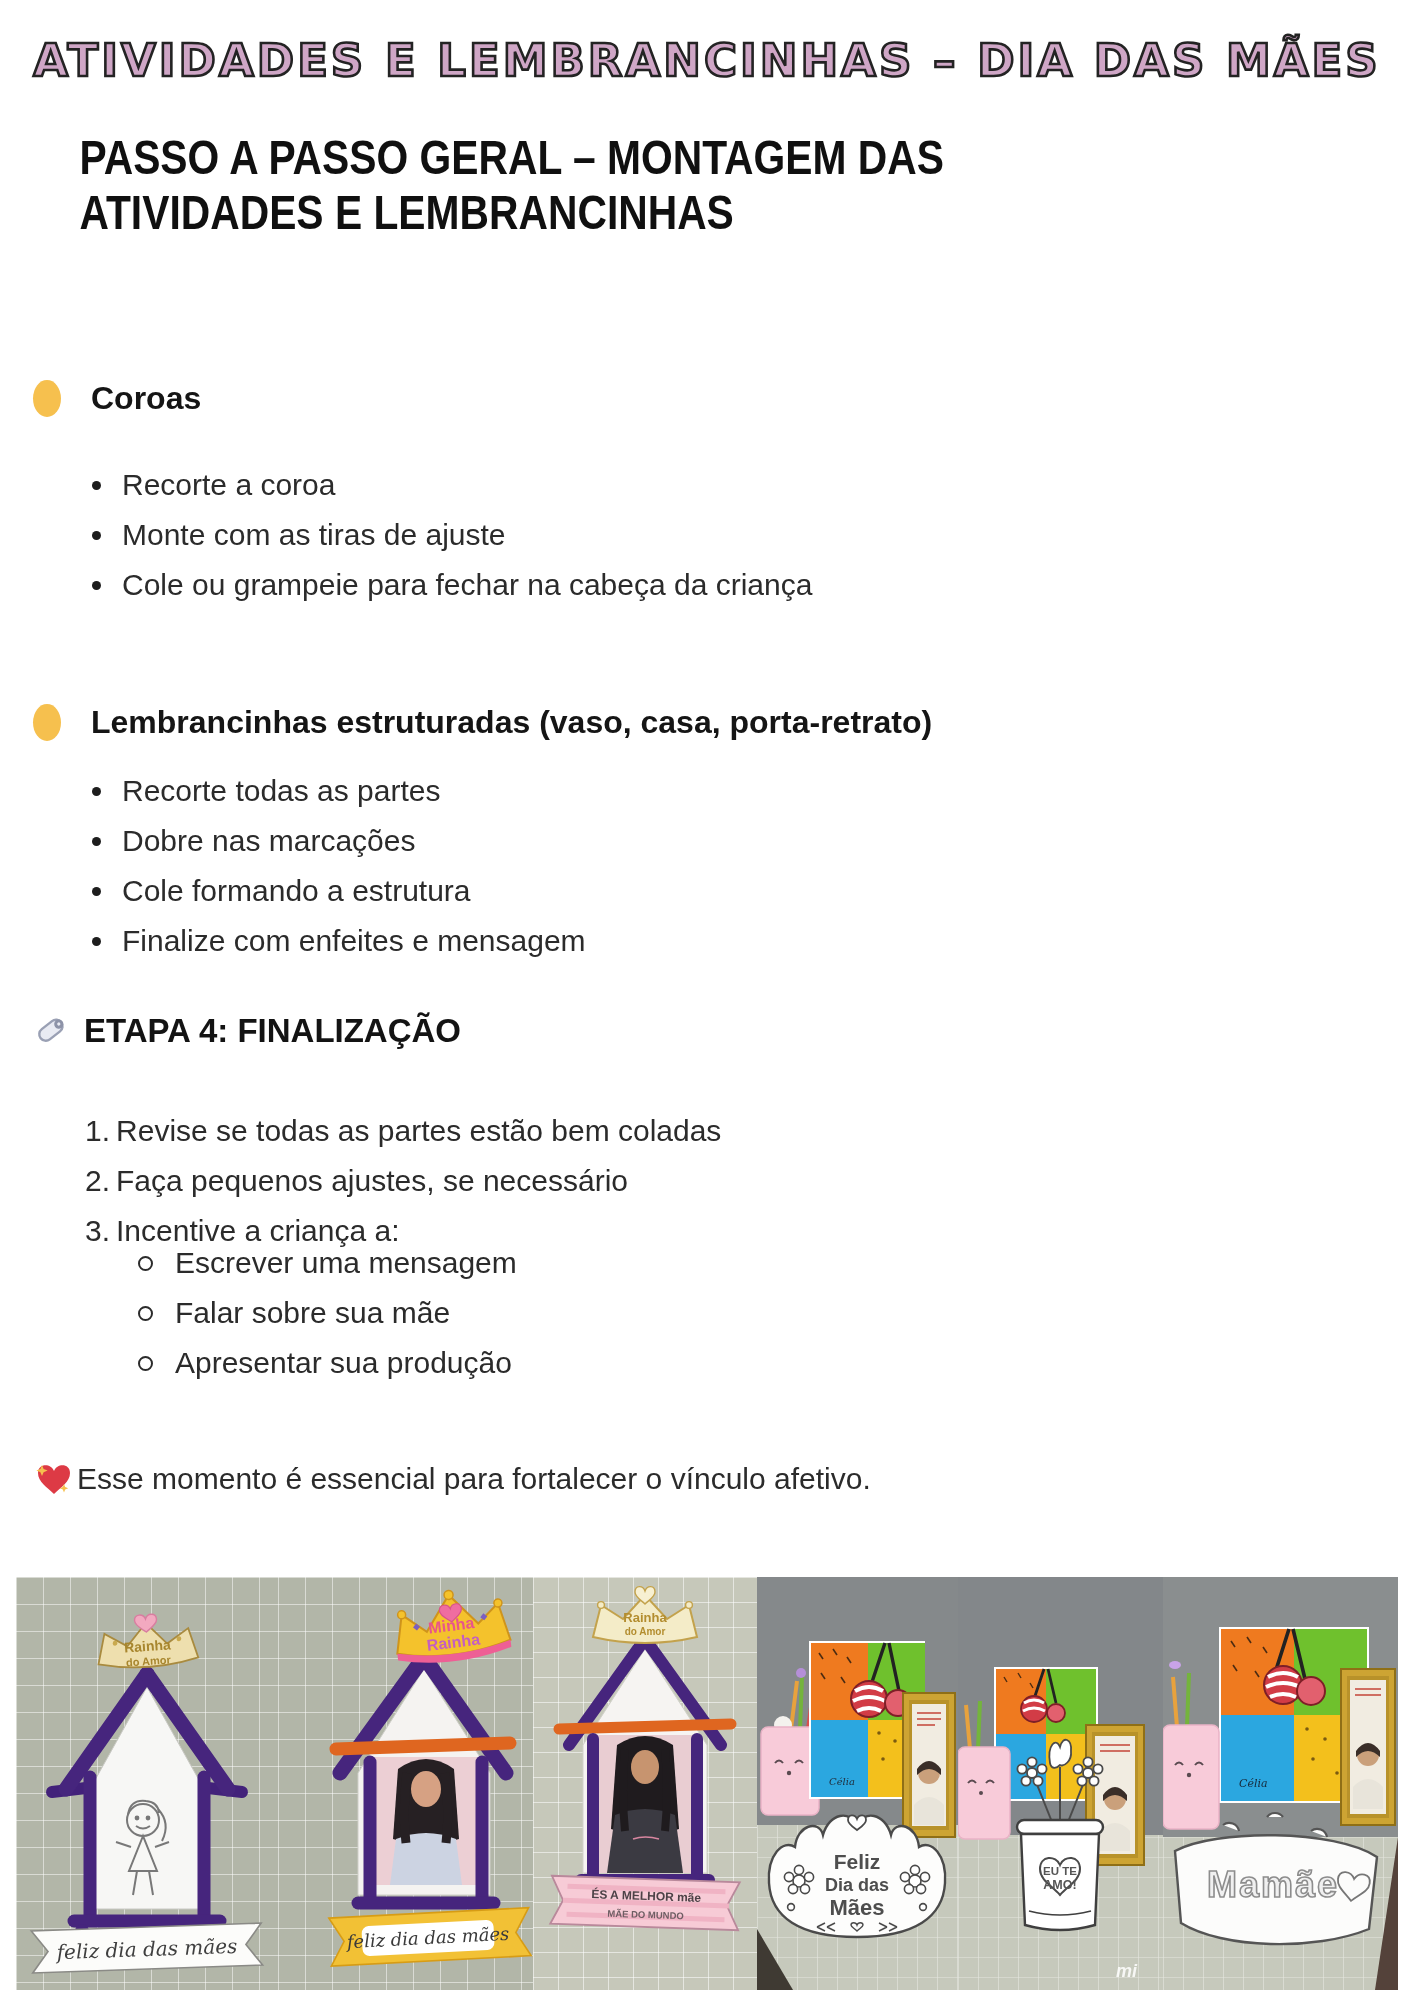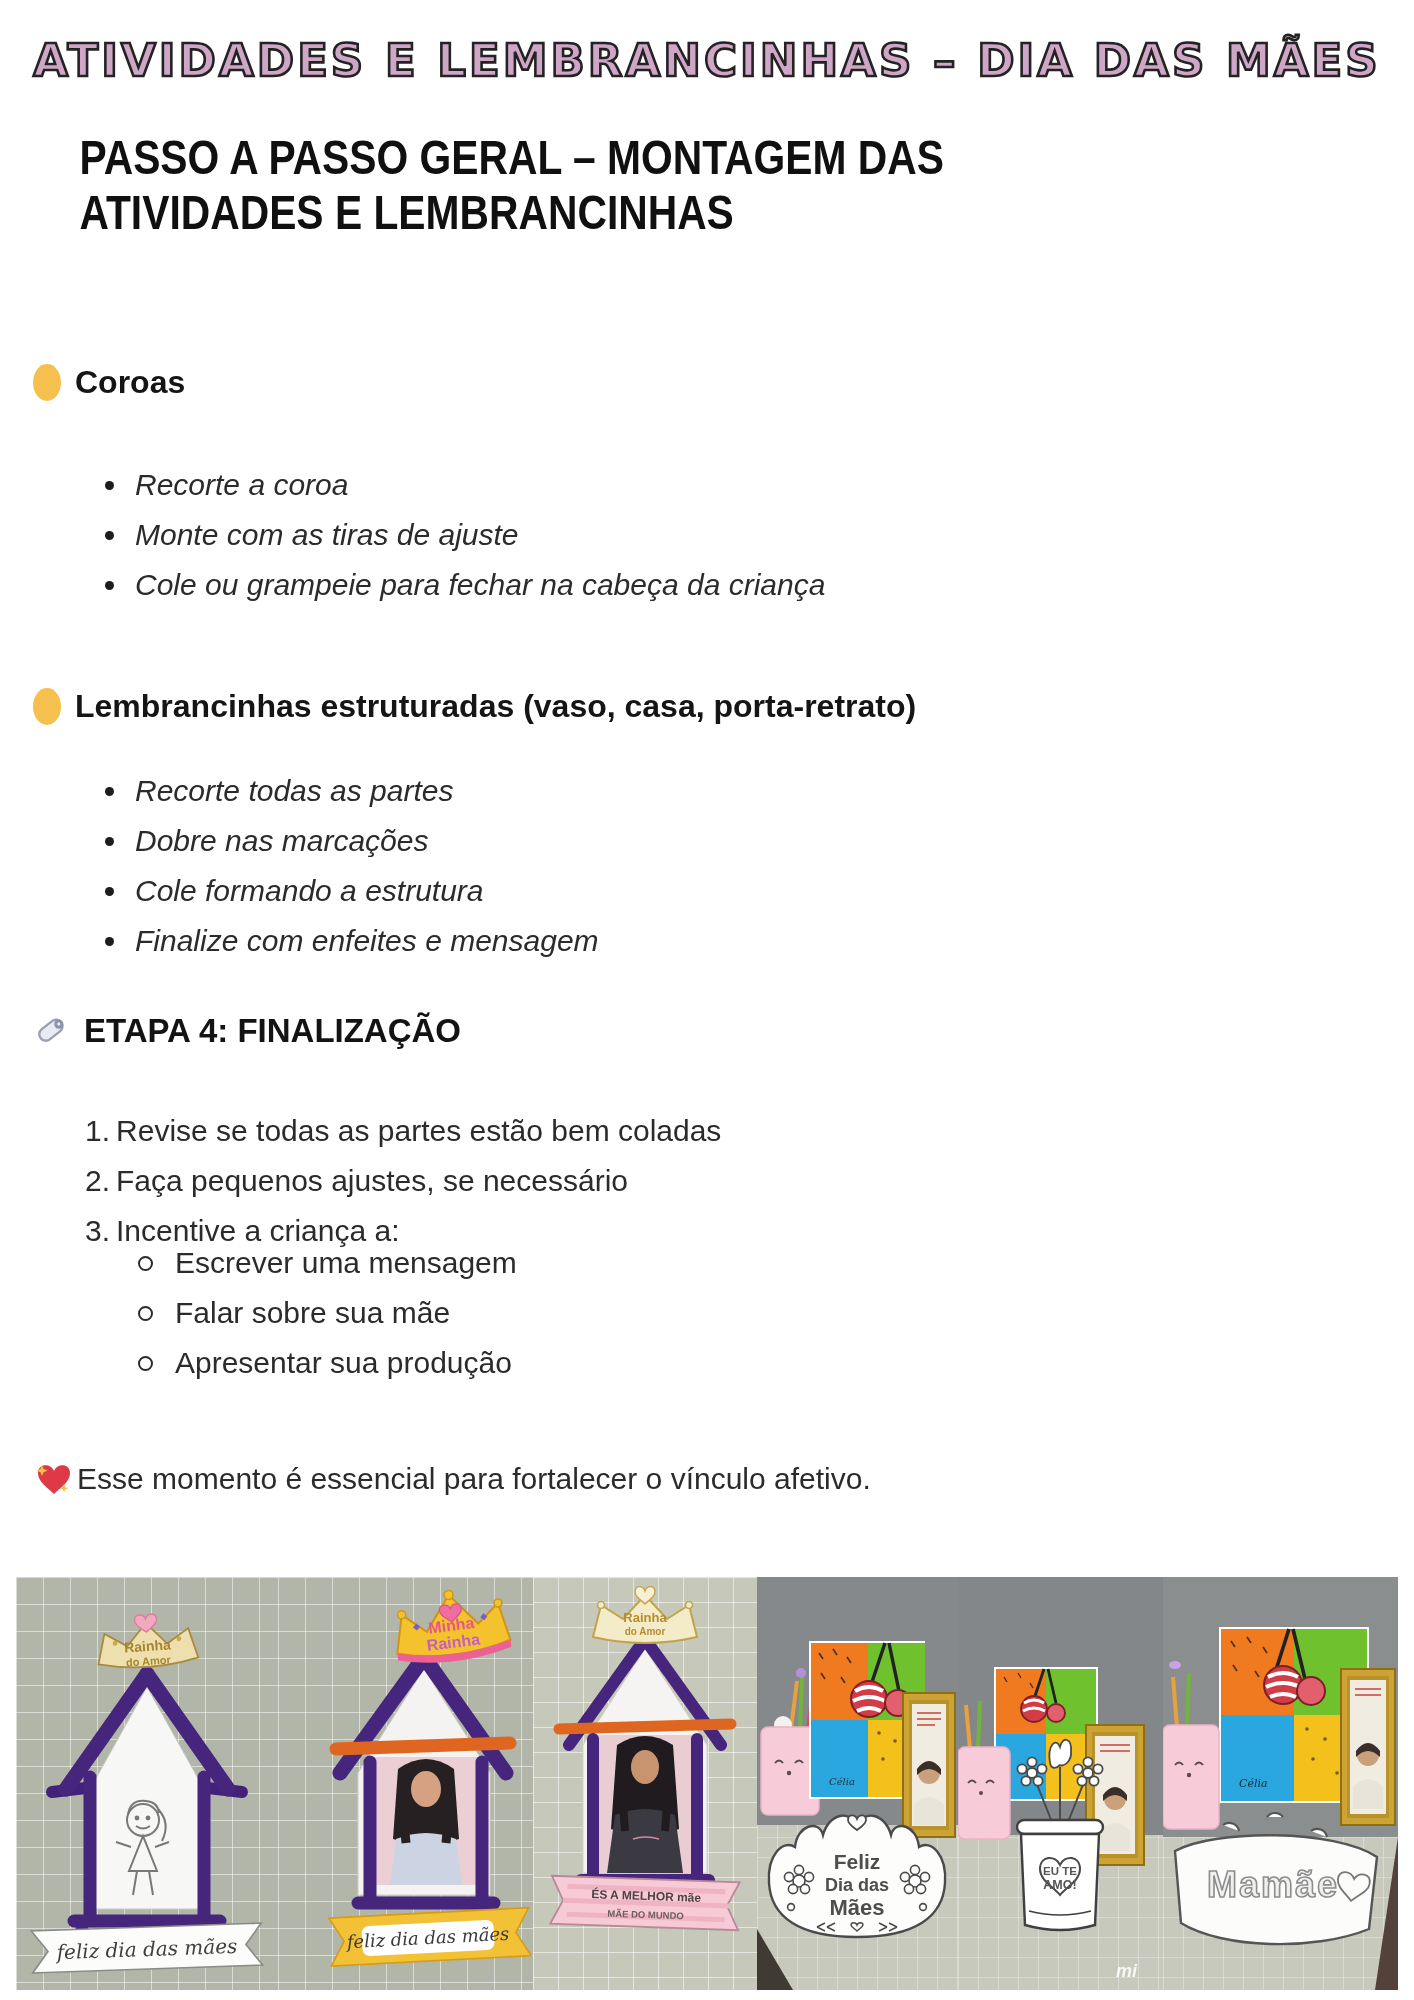--- a/index.html
+++ b/index.html
@@ -12,25 +12,25 @@
     font-family:"DejaVu Sans",sans-serif;font-weight:700;font-size:45px;letter-spacing:3px;
     color:#cfa6c6;-webkit-text-stroke:2.6px #232323;white-space:nowrap;}
 
   
   .main-heading{top:130px;width:1060px;text-align:left;color:#101010;
     font-weight:700;font-size:48px;line-height:55px;letter-spacing:0px;}
   .main-heading .squeeze{display:block;transform:scaleX(0.85);transform-origin:50% 50%;white-space:nowrap;}
 
   
   .sec-head{display:flex;align-items:center;gap:14px;left:33px;}
-  .sec-head h2{margin:0;font-size:32px;font-weight:700;color:#151515;white-space:nowrap;}
+  .sec-head h2{margin:16px;font-size:32px;font-weight:700;color:#151515;white-space:nowrap;}
   .dot-yellow{width:28px;height:37px;border-radius:50%;background:#f6c04e;flex:0 0 auto;}
 
   
-  ul.bullets{list-style:none;margin:0;padding:0;left:105px;font-style:italic;}
+  ul.bullets{list-style:none;margin:0;padding:0;left:92px;}
   ul.bullets li{height:50px;display:flex;align-items:center;font-size:30px;color:#2b2b2b;}
   ul.bullets .b{width:9px;height:9px;border-radius:50%;background:#1d1d1d;margin-right:21px;flex:0 0 auto;}
 
   
   .etapa-head{display:flex;align-items:flex-end;gap:12px;left:32px;}
   .etapa-head h2{margin:0;font-size:33px;font-weight:700;color:#131313;white-space:nowrap;}
 
   ol.steps{list-style:none;margin:0;padding:0;left:85px;counter-reset:step;}
   ol.steps li{height:50px;display:flex;align-items:center;font-size:30px;color:#2b2b2b;}
   ol.steps li::before{counter-increment:step;content:counter(step) ".";margin-right:6px;}

